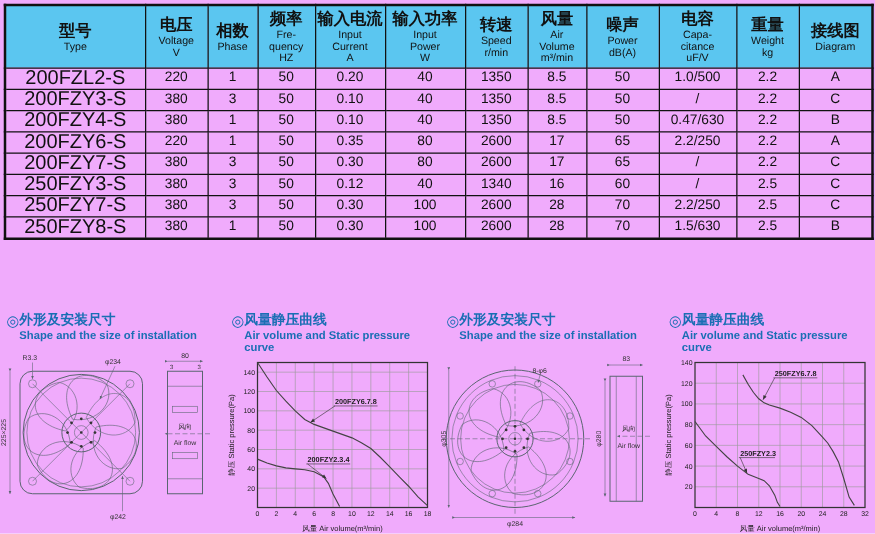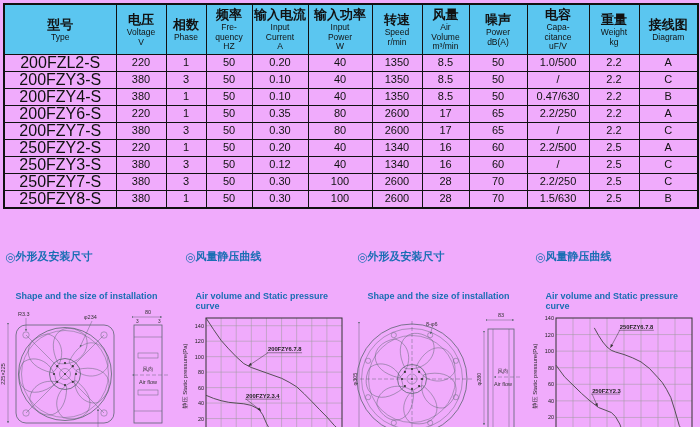--- a/index.html
+++ b/index.html
@@ -14,21 +14,21 @@
   .h-en{font-size:8.5px;font-weight:normal;line-height:1.12;white-space:pre-line;}
   table.spec tbody td{font-size:11px;height:15.5px;line-height:1;}
   table.spec tbody td.type-cell{font-size:16px;}
   
   .bottom{position:absolute;left:0;top:248px;width:700px;display:flex;}
   .panel{box-sizing:border-box;}
   .p1{width:180px;} .p2{width:172px;} .p3{width:178px;} .p4{width:170px;}
   .sec-head{display:flex;align-items:flex-start;padding:2px 0 0 5px;color:var(--title-blue,#1a6eb4);}
   .bullet{font-size:12px;line-height:1;margin-top:1px;}
   .sec-zh{font-size:11px;font-weight:bold;line-height:1.15;}
-  .sec-en{font-size:9px;font-weight:bold;line-height:1.15;margin-top:28px;}
+  .sec-en{font-size:9px;font-weight:bold;line-height:1.15;}
   
   svg text{font-family:"Liberation Sans","DejaVu Sans",sans-serif;}
   .grid{stroke:#9a9a9a;stroke-width:.5;}
   .frame{fill:none;stroke:#333;stroke-width:1;}
   .curve{fill:none;stroke:#444;stroke-width:.9;}
   .tick{font-size:5.5px;fill:#222;}
   .alabel{font-size:6px;fill:#222;}
   .slabel{font-size:5.8px;font-weight:bold;fill:#222;}
   .thin{stroke:#333;stroke-width:.5;fill:none;}
   .ln{fill:none;stroke:#5a6570;stroke-width:.8;}
@@ -187,34 +187,20 @@
           <td>3</td>
           <td>50</td>
           <td>0.30</td>
           <td>80</td>
           <td>2600</td>
           <td>17</td>
           <td>65</td>
           <td>/</td>
           <td>2.2</td>
           <td>C</td>
-        </tr>
-        <tr>
-          <td class="type-cell">250FZY2-S</td>
-          <td>220</td>
-          <td>1</td>
-          <td>50</td>
-          <td>0.20</td>
-          <td>40</td>
-          <td>1340</td>
-          <td>16</td>
-          <td>60</td>
-          <td>2.2/500</td>
-          <td>2.5</td>
-          <td>A</td>
         </tr>
         <tr>
           <td class="type-cell">250FZY3-S</td>
           <td>380</td>
           <td>3</td>
           <td>50</td>
           <td>0.12</td>
           <td>40</td>
           <td>1340</td>
           <td>16</td>

